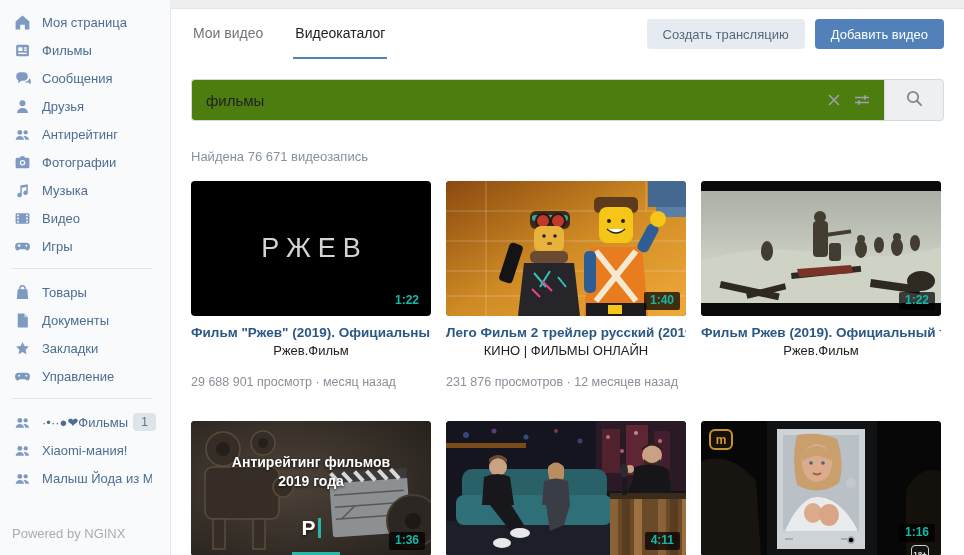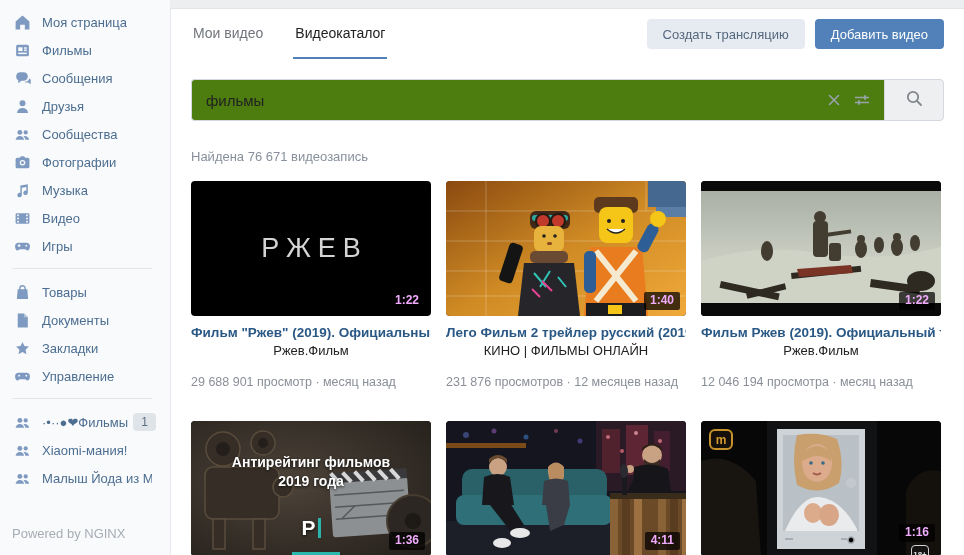--- a/index.html
+++ b/index.html
@@ -54,21 +54,21 @@
 
   .results { margin-top:28px; font-size:13px; color:#87909c; }
 
   
   .grid { margin-top:17px; display:grid; grid-template-columns:repeat(3,240px);
     column-gap:15px; row-gap:30px; }
   .thumb { position:relative; width:240px; height:135px; border-radius:4px;
     overflow:hidden; background:#000; cursor:pointer; }
   .thumb svg.fill { position:absolute; inset:0; width:100%; height:100%; }
   .duration { position:absolute; right:6px; bottom:6px; background:rgba(0,0,0,0.72);
-    color:#f0abfc; font-size:12px; font-weight:bold; padding:1px 6px 2px;
+    color:#14b8a6; font-size:12px; font-weight:bold; padding:1px 6px 2px;
     border-radius:2px; line-height:15px; }
   .v-title { margin-top:8px; font-size:13.5px; font-weight:bold; color:#2a5885;
     white-space:nowrap; overflow:hidden; line-height:18px; cursor:pointer; }
   .v-author { font-size:13px; color:#222; line-height:18px; cursor:pointer;text-align:center; }
   .v-stats { margin-top:14px; font-size:12.5px; color:#8a8f98; line-height:17px; }
 
   
   .rzhev-text { position:absolute; inset:0; display:flex; align-items:center;
     justify-content:center; color:#d4d4d4; font-size:27px; letter-spacing:7px;
     padding-left:7px; font-weight:400; }
@@ -141,21 +141,21 @@
     </a>
     <a class="nav-item">
       <span class="nav-icon">
           <svg width="17" height="17" viewBox="0 0 16 16">
             <circle cx="5.5" cy="6" r="2.3" fill="#7e9ac0"></circle>
             <circle cx="11" cy="6" r="2" fill="#7e9ac0"></circle>
             <path d="M1.5 13c.3-2.4 2-3.7 4-3.7s3.7 1.3 4 3.7Z" fill="#7e9ac0"></path>
             <path d="M10 9.5c2 0 3.8 1.1 4.2 3.5h-3.5c-.2-1.4-.8-2.6-1.8-3.3.3-.1.7-.2 1.1-.2Z" fill="#7e9ac0"></path>
           </svg>
         </span>
-      <span class="nav-label">Сообщества</span>
+      <span class="nav-label">Антирейтинг</span>
     </a>
     <a class="nav-item">
       <span class="nav-icon">
           <svg width="17" height="17" viewBox="0 0 16 16">
             <path d="M5.5 3.5 6.5 2h3l1 1.5H13A1.5 1.5 0 0 1 14.5 5v7A1.5 1.5 0 0 1 13 13.5H3A1.5 1.5 0 0 1 1.5 12V5A1.5 1.5 0 0 1 3 3.5Z" fill="#7e9ac0"></path>
             <circle cx="8" cy="8.3" r="2.6" fill="#f9fafb"></circle>
             <circle cx="8" cy="8.3" r="1.4" fill="#7e9ac0"></circle>
           </svg>
         </span>
       <span class="nav-label">Фотографии</span>
@@ -410,21 +410,20 @@
                 <rect x="45" y="112" width="40" height="6" transform="rotate(-14 45 112)"></rect>
                 <ellipse cx="220" cy="100" rx="14" ry="10"></ellipse>
               </g>
               <path d="M96 88 L150 84 L152 92 L98 96 Z" fill="#7a3426"></path>
               <rect y="122" width="240" height="13" fill="#0a0a0a"></rect>
             </svg>
             <span class="duration">1:22</span>
           </div>
           <div class="v-title">Фильм Ржев (2019). Официальный тре...</div>
           <div class="v-author">Ржев.Фильм</div>
-          <div class="v-stats">12 046 194 просмотра · месяц назад</div>
         </div>
 
         <div class="card">
           <div class="thumb">
             <svg class="fill" viewBox="0 0 240 135" preserveAspectRatio="none">
               <defs>
                   <radialGradient id="dk" cx=".4" cy=".45" r=".9">
                 <stop offset="0" stop-color="#4d4339"></stop>
                     <stop offset="1" stop-color="#1f1b17"></stop>
               </radialGradient>

